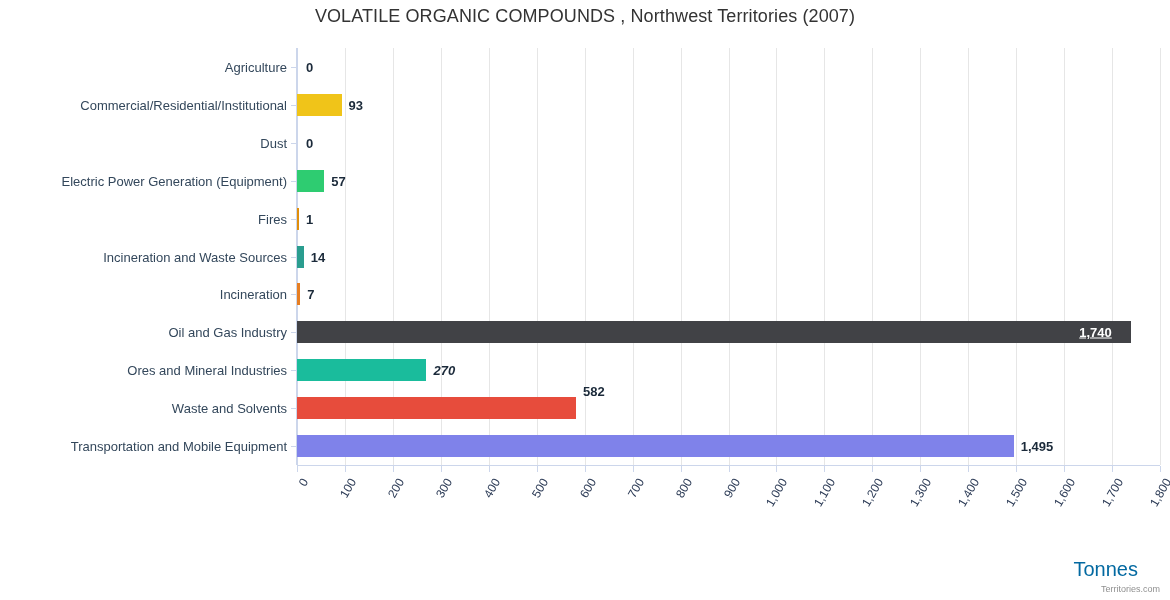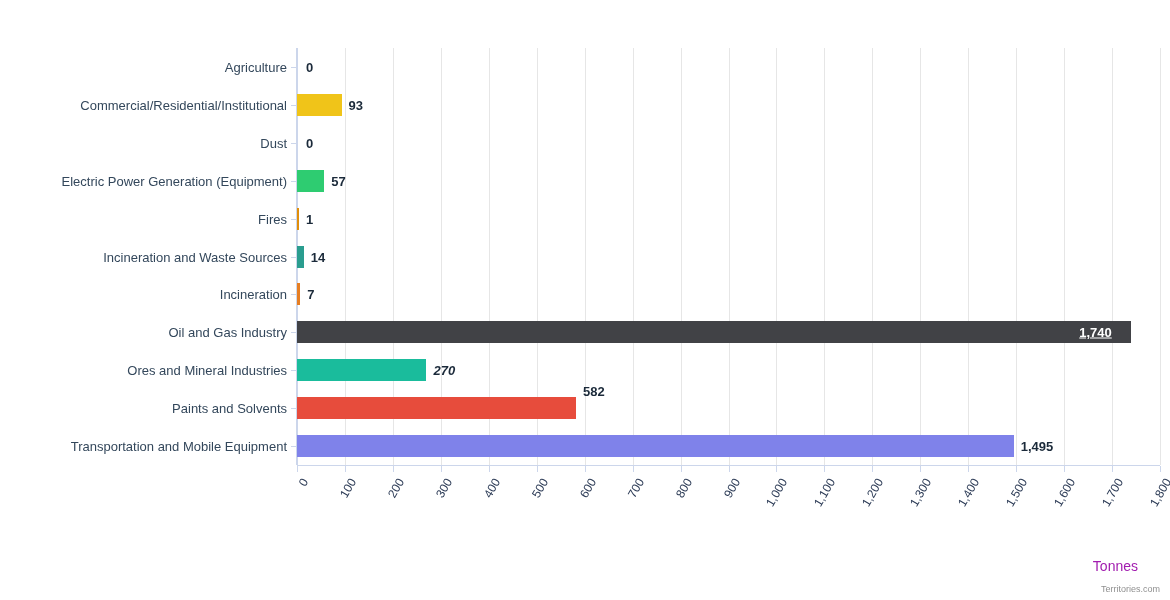--- a/index.html
+++ b/index.html
@@ -121,39 +121,40 @@
     white-space: nowrap;
     transform-origin: right top;
     transform: rotate(-60deg);
     text-align: right;
   }
 
   #xaxis-title {
     position: absolute;
     right: 32px;
     top: 558px;
-    font-size: 14px;
-    color: #a21caf;
+    font-size: 20px;
+    color: #0369a1;
     white-space: nowrap;
   }
 
   #credits {
     position: absolute;
     right: 10px;
     top: 584px;
     font-size: 9px;
     color: #909090;
     white-space: nowrap;
   }
 </style>
 </head>
 <body>
 
 <div id="chart-root">
 
+  <div id="chart-title">VOLATILE ORGANIC COMPOUNDS , Northwest Territories (2007)</div>
 
   <div id="plot-area">
     <div id="gridlines">
         <div class="gridline zero-line" style="left: 0px;"></div>
         <div class="gridline" style="left: 47.9444px;"></div>
         <div class="gridline" style="left: 95.8889px;"></div>
         <div class="gridline" style="left: 143.833px;"></div>
         <div class="gridline" style="left: 191.778px;"></div>
         <div class="gridline" style="left: 239.722px;"></div>
         <div class="gridline" style="left: 287.667px;"></div>
@@ -213,21 +214,21 @@
   <div id="cat-labels">
       <div class="cat-label" style="top: 66.9545px; right: 883px;">Agriculture</div>
       <div class="cat-label" style="top: 104.864px; right: 883px;">Commercial/Residential/Institutional</div>
       <div class="cat-label" style="top: 142.773px; right: 883px;">Dust</div>
       <div class="cat-label" style="top: 180.682px; right: 883px;">Electric Power Generation (Equipment)</div>
       <div class="cat-label" style="top: 218.591px; right: 883px;">Fires</div>
       <div class="cat-label" style="top: 256.5px; right: 883px;">Incineration and Waste Sources</div>
       <div class="cat-label" style="top: 294.409px; right: 883px;">Incineration</div>
       <div class="cat-label" style="top: 332.318px; right: 883px;">Oil and Gas Industry</div>
       <div class="cat-label" style="top: 370.227px; right: 883px;">Ores and Mineral Industries</div>
-      <div class="cat-label" style="top: 408.136px; right: 883px;">Paints and Solvents</div>
+      <div class="cat-label" style="top: 408.136px; right: 883px;">Waste and Solvents</div>
       <div class="cat-label" style="top: 446.045px; right: 883px;">Transportation and Mobile Equipment</div>
     </div>
 
   <div id="xaxis-line"></div>
   <div id="xticks">
       <div class="xtick-mark" style="left: 297px;"></div>
       <div class="xtick-label" style="left: 237px; width: 62px;">0</div>
       <div class="xtick-mark" style="left: 344.944px;"></div>
       <div class="xtick-label" style="left: 284.944px; width: 62px;">100</div>
       <div class="xtick-mark" style="left: 392.889px;"></div>

